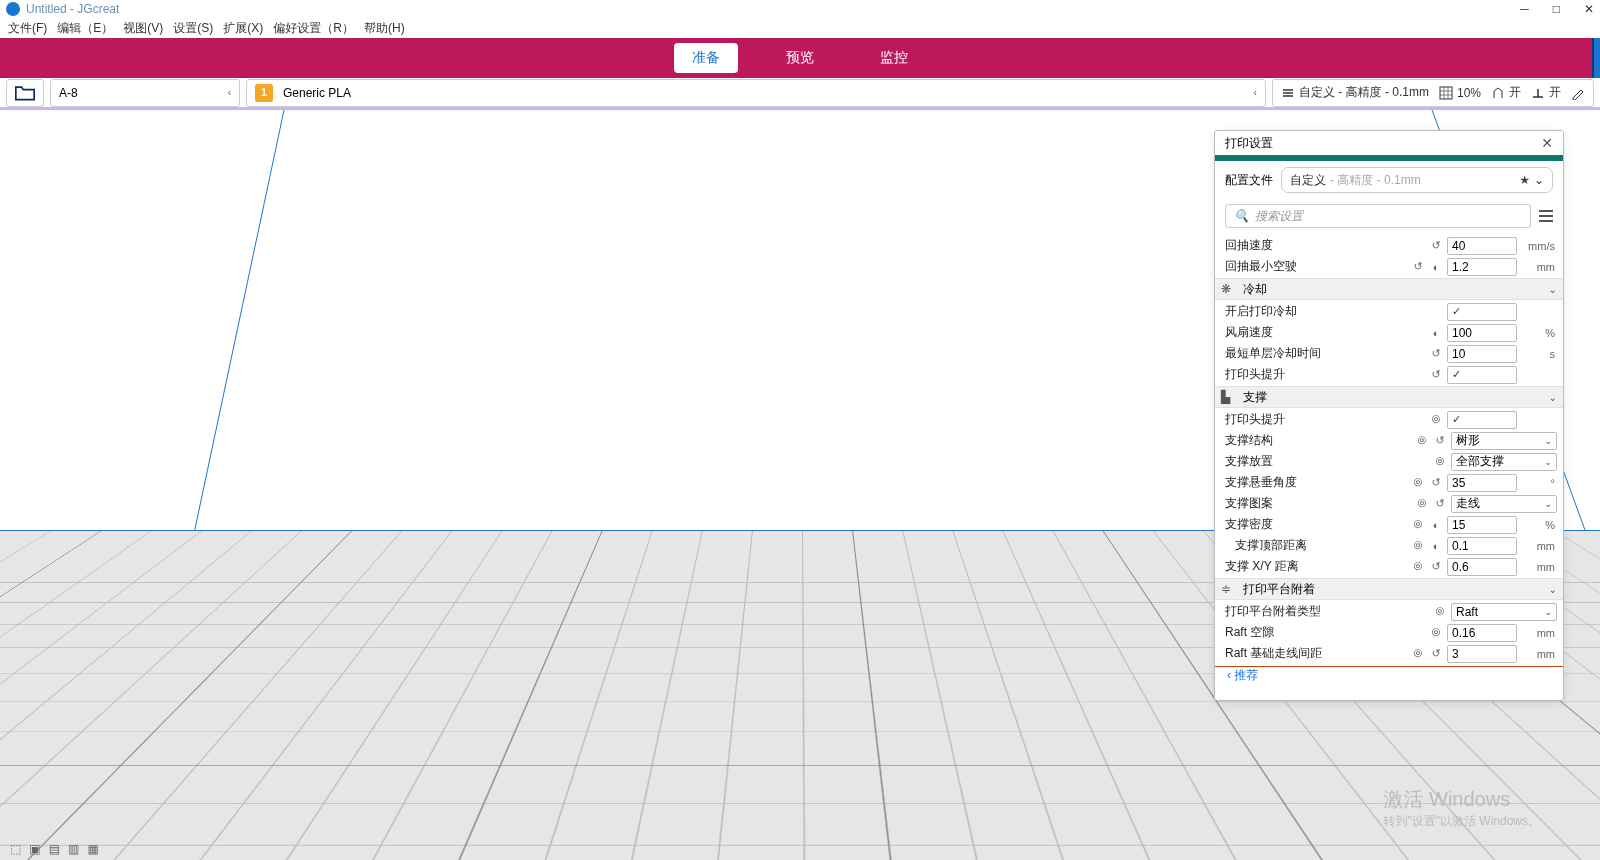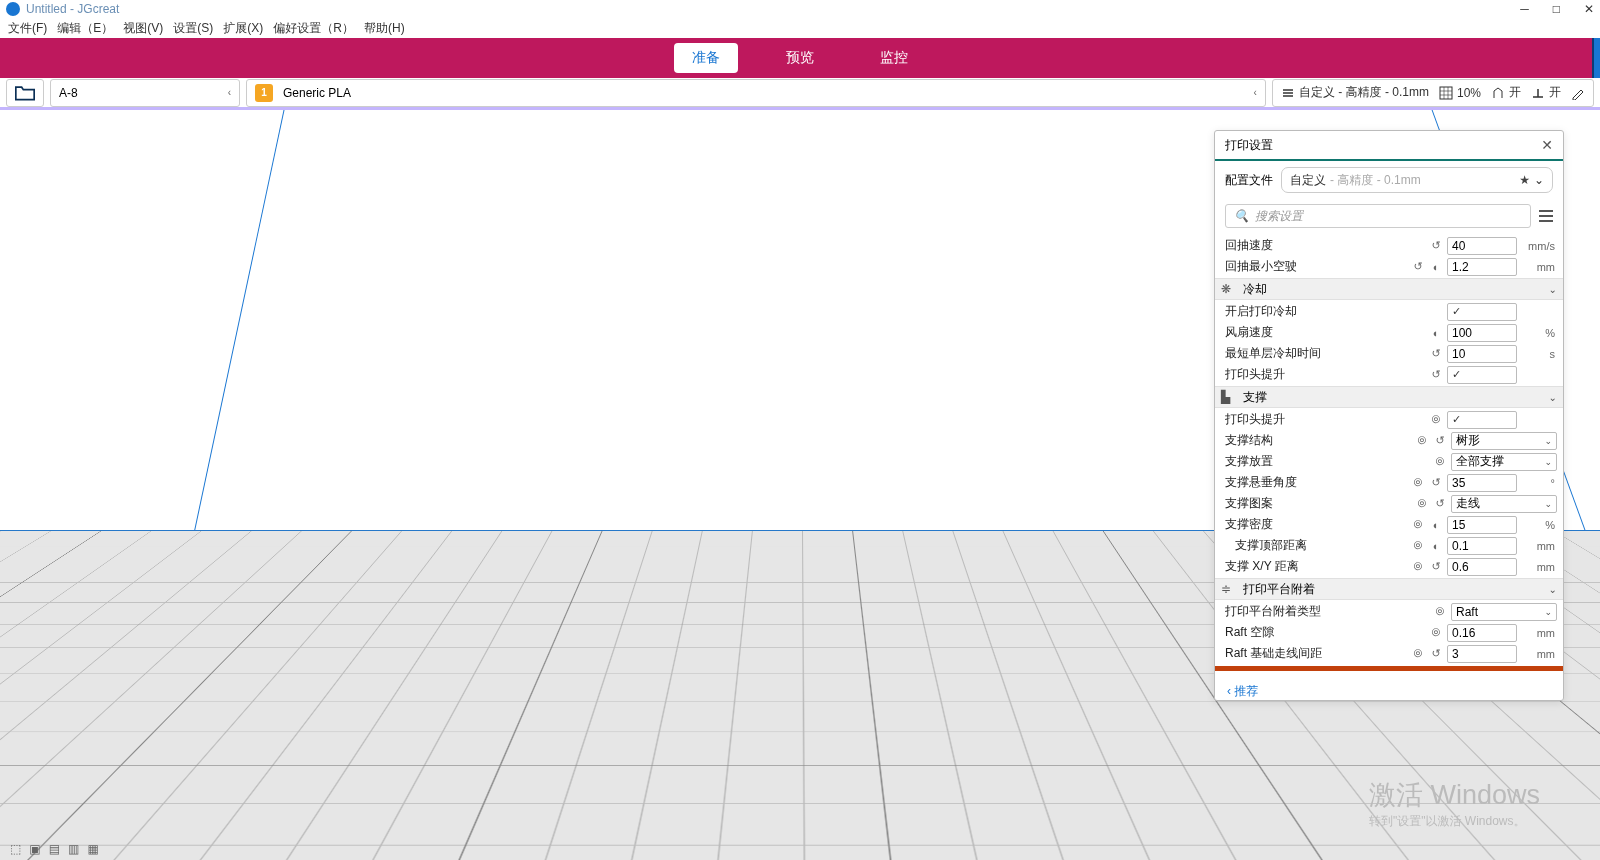--- a/index.html
+++ b/index.html
@@ -23,21 +23,21 @@
 .toolbar .chev{color:#666;font-size:10px}
 .toolbar .right-summary{height:28px;border:1px solid #ccc;border-radius:3px;display:flex;align-items:center;padding:0 8px;gap:10px;color:#333;margin-left:auto}
 .toolbar .right-summary .seg{display:flex;align-items:center;gap:4px}
 .toolbar .right-summary .seg svg{width:14px;height:14px}
 .toolbar .pen{width:14px;height:14px}
 .viewport{position:absolute;left:0;right:0;top:110px;bottom:0;background:#fff;overflow:hidden}
 .buildplate{position:absolute;left:-150px;right:-150px;top:420px;height:800px;transform:perspective(1400px) rotateX(72deg);transform-origin:top center;background:#e6e6e6;background-image:linear-gradient(#888 1px,transparent 1px),linear-gradient(90deg,#888 1px,transparent 1px),linear-gradient(#bbb 1px,transparent 1px),linear-gradient(90deg,#bbb 1px,transparent 1px);background-size:250px 250px,250px 250px,50px 50px,50px 50px;border:2px solid #1976d2}
 .backwall-l{position:absolute;left:190px;top:0;width:1px;height:440px;background:#1976d2;transform:skewX(-12deg);transform-origin:bottom}
 .backwall-r{position:absolute;right:0;top:0;width:1px;height:460px;background:#1976d2;transform:skewX(20deg);transform-origin:bottom}
 .panel{position:absolute;right:36px;top:130px;width:350px;background:#fff;border:1px solid #bbb;border-radius:3px;box-shadow:0 2px 8px rgba(0,0,0,.1);display:flex;flex-direction:column}
-.panel-hdr{height:30px;display:flex;align-items:center;justify-content:space-between;padding:0 10px;border-bottom:2px solid #0f766e;font-size:13px}
+.panel-hdr{height:30px;display:flex;align-items:center;justify-content:space-between;padding:0 10px;border-bottom:6px solid #0f766e;font-size:13px}
 .panel-hdr .close{cursor:pointer;font-size:14px;color:#555}
 .panel-profile{height:38px;display:flex;align-items:center;padding:0 10px;gap:8px}
 .panel-profile .sel{flex:1;border:1px solid #ccc;border-radius:7px;height:26px;display:flex;align-items:center;padding:0 8px;gap:4px;color:#333}
 .panel-profile .sel .detail{color:#aaa}
 .panel-profile .sel .star{margin-left:auto;color:#444}
 .panel-search{height:34px;display:flex;align-items:center;padding:0 10px;gap:8px}
 .panel-search .inp{flex:1;border:1px solid #ccc;border-radius:3px;height:24px;display:flex;align-items:center;padding:0 8px;color:#999;font-style:italic;gap:6px}
 .panel-search .menu{width:14px;height:12px;border-top:2px solid #555;border-bottom:2px solid #555;position:relative}
 .panel-search .menu:before{content:"";position:absolute;left:0;right:0;top:3px;height:2px;background:#555}
 .settings{flex:1;overflow:hidden;position:relative}
@@ -50,26 +50,26 @@
 .row .field{width:70px;height:18px;border:1px solid #bbb;border-radius:2px;padding:0 4px;display:flex;align-items:center;background:#fff}
 .row .unit{width:36px;text-align:right;color:#666;font-size:11px;padding-right:2px}
 .row .check{width:70px;height:18px;border:1px solid #bbb;border-radius:2px;display:flex;align-items:center;padding-left:4px}
 .row .check:after{content:"✓";color:#333;font-size:11px}
 .row .combo{width:106px;height:18px;border:1px solid #bbb;border-radius:2px;padding:0 4px;display:flex;align-items:center;justify-content:space-between}
 .row .combo .dd{font-size:9px;color:#555}
 .section{display:flex;align-items:center;height:22px;background:#f0f0f0;border-top:1px solid #e0e0e0;border-bottom:1px solid #e0e0e0;padding:0 6px;gap:8px;margin:1px -6px 1px -10px}
 .section .sico{width:14px;color:#555}
 .section .stitle{flex:1;font-weight:400}
 .section .sdd{font-size:10px;color:#555}
-.panel-ftr{height:34px;border-top:5px solid #c2410c;display:flex;align-items:flex-end;padding:0 12px}
+.panel-ftr{height:34px;border-top:1px solid #c2410c;display:flex;align-items:flex-start;padding:0 12px}
 .panel-ftr a{color:#1976d2;cursor:pointer}
 .statusbar{position:absolute;left:0;bottom:0;height:22px;display:flex;align-items:center;gap:8px;padding:0 10px;color:#666}
 .statusbar span{cursor:pointer}
 .watermark{position:absolute;right:60px;bottom:30px;color:#bbb;text-align:left}
-.watermark .l1{font-size:27px}
+.watermark .l1{font-size:20px}
 .watermark .l2{font-size:12px}
 </style>
 </head>
 <body>
 
 <div class="titlebar">
   <span class="icon"></span>
   <span>Untitled - JGcreat</span>
   <div class="controls">
     <span>─</span>

